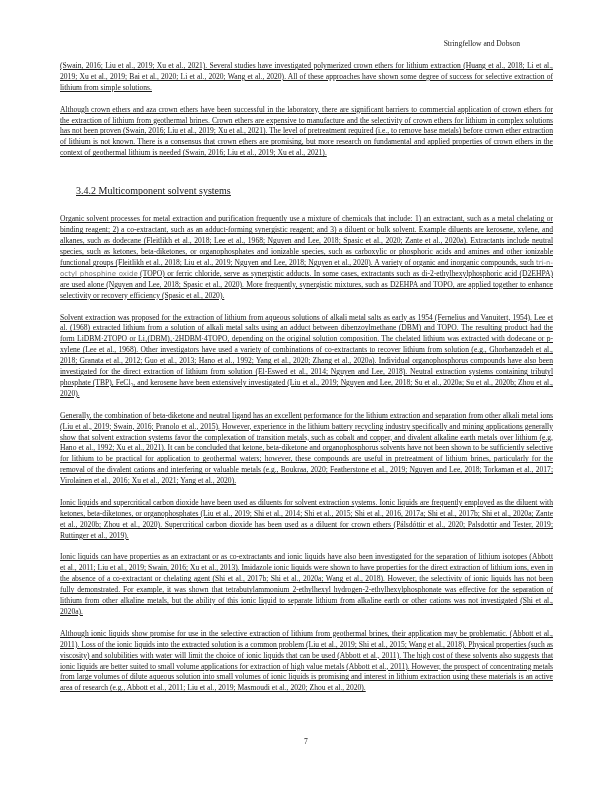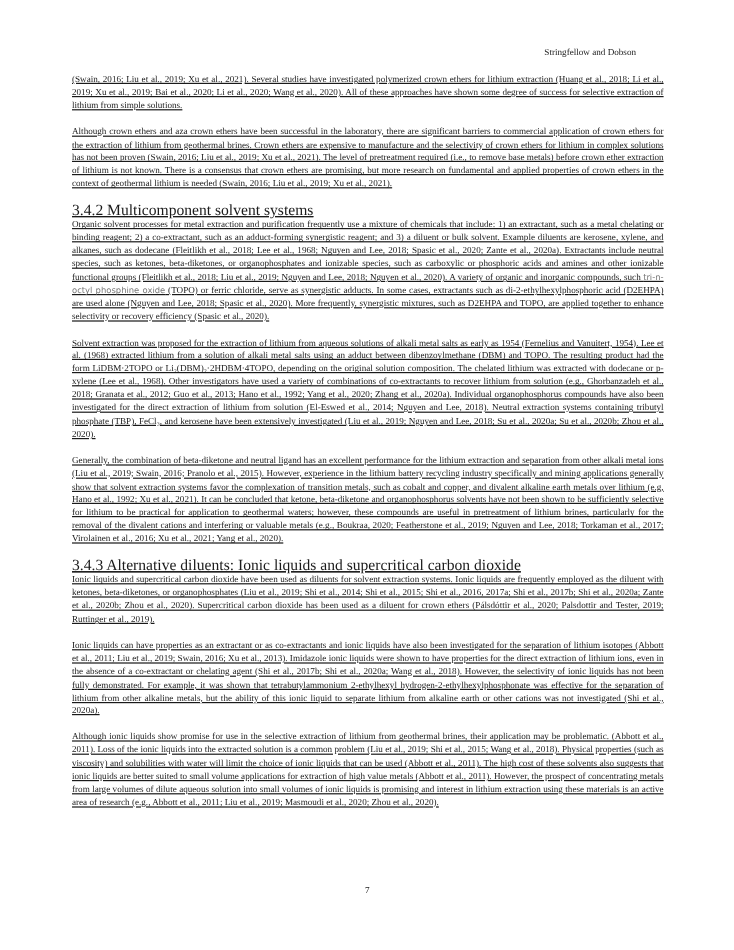--- a/index.html
+++ b/index.html
@@ -11,41 +11,41 @@
       width: 612px;
       height: 792px;
       position: relative;
       overflow: hidden;
       font-family: "Liberation Serif", "DejaVu Serif", serif;
       color: #1a1a1a;
     }
     .running-header {
       position: absolute;
       top: 39px;
-      right: 82px;
+      right: 92px;
       font-size: 7.6px;
       line-height: 10px;
     }
     .content {
       position: absolute;
       left: 60px;
       top: 61px;
       width: 493px;
       text-decoration: underline;
     }
     p.para {
       margin: 0;
       font-size: 7.6px;
       line-height: 10.9px;
       text-align: justify;
     }
     .gap { height: 10.9px; }
     .section-heading {
-      margin: 0;
-      font-size: 13px;
+      margin: 16px;
+      font-size: 10px;
       line-height: 10.9px;
       text-decoration: underline;
       font-weight: normal;
       padding-bottom: 1.5px;
     }
     .alt-font {
       font-family: "DejaVu Sans", sans-serif;
       color: #777;
       font-size: 7px;
     }
@@ -70,21 +70,20 @@
   <div class="gap"></div>
 
   <h3 class="section-heading">3.4.2 Multicomponent solvent systems</h3>
   <p class="para"><span>Organic solvent processes for metal extraction and purification frequently use a mixture of chemicals that include: 1) an extractant, such as a metal chelating or binding reagent; 2) a co-extractant, such as an adduct-forming synergistic reagent; and 3) a diluent or bulk solvent. Example diluents are kerosene, xylene, and alkanes, such as dodecane (Fleitlikh et al., 2018; Lee et al., 1968; Nguyen and Lee, 2018; Spasic et al., 2020; Zante et al., 2020a). Extractants include neutral species, such as ketones, beta-diketones, or organophosphates and ionizable species, such as carboxylic or phosphoric acids and amines and other ionizable functional groups (Fleitlikh et al., 2018; Liu et al., 2019; Nguyen and Lee, 2018; Nguyen et al., 2020). A variety of organic and inorganic compounds, such </span><span class="alt-font">tri-n-octyl phosphine oxide</span><span> (TOPO) or ferric chloride, serve as synergistic adducts. In some cases, extractants such as di-2-ethylhexylphosphoric acid (D2EHPA) are used alone (Nguyen and Lee, 2018; Spasic et al., 2020). More frequently, synergistic mixtures, such as D2EHPA and TOPO, are applied together to enhance selectivity or recovery efficiency (Spasic et al., 2020).</span></p>
   <div class="gap"></div>
   <p class="para">Solvent extraction was proposed for the extraction of lithium from aqueous solutions of alkali metal salts as early as 1954 (Fernelius and Vanuitert, 1954). Lee et al. (1968) extracted lithium from a solution of alkali metal salts using an adduct between dibenzoylmethane (DBM) and TOPO. The resulting product had the form LiDBM·2TOPO or Li₂(DBM)₂·2HDBM·4TOPO, depending on the original solution composition. The chelated lithium was extracted with dodecane or p-xylene (Lee et al., 1968). Other investigators have used a variety of combinations of co-extractants to recover lithium from solution (e.g., Ghorbanzadeh et al., 2018; Granata et al., 2012; Guo et al., 2013; Hano et al., 1992; Yang et al., 2020; Zhang et al., 2020a).  Individual organophosphorus compounds have also been investigated for the direct extraction of lithium from solution (El-Eswed et al., 2014; Nguyen and Lee, 2018). Neutral extraction systems containing tributyl phosphate (TBP), FeCl₃, and kerosene have been extensively investigated (Liu et al., 2019; Nguyen and Lee, 2018; Su et al., 2020a; Su et al., 2020b; Zhou et al., 2020).</p>
   <div class="gap"></div>
   <p class="para">Generally, the combination of beta-diketone and neutral ligand has an excellent performance for the lithium extraction and separation from other alkali metal ions (Liu et al., 2019; Swain, 2016; Pranolo et al., 2015). However, experience in the lithium battery recycling industry specifically and mining applications generally show that solvent extraction systems favor the complexation of transition metals, such as cobalt and copper, and divalent alkaline earth metals over lithium (e.g, Hano et al., 1992; Xu et al., 2021). It can be concluded that ketone, beta-diketone and organophosphorus solvents have not been shown to be sufficiently selective for lithium to be practical for application to geothermal waters; however, these compounds are useful in pretreatment of lithium brines, particularly for the removal of the divalent cations and interfering or valuable metals (e.g., Boukraa, 2020; Featherstone et al., 2019; Nguyen and Lee, 2018; Torkaman et al., 2017; Virolainen et al., 2016; Xu et al., 2021; Yang et al., 2020).</p>
   <div class="gap"></div>
 
-  <h3 class="section-heading">3.4.3 Alternative diluents: Ionic liquids and supercritical carbon dioxide</h3>
   <p class="para">Ionic liquids and supercritical carbon dioxide have been used as diluents for solvent extraction systems. Ionic liquids are frequently employed as the diluent with ketones, beta-diketones, or organophosphates (Liu et al., 2019; Shi et al., 2014; Shi et al., 2015; Shi et al., 2016, 2017a; Shi et al., 2017b; Shi et al., 2020a; Zante et al., 2020b; Zhou et al., 2020). Supercritical carbon dioxide has been used as a diluent for crown ethers (Pálsdóttir et al., 2020; Palsdottir and Tester, 2019; Ruttinger et al., 2019).</p>
   <div class="gap"></div>
   <p class="para">Ionic liquids can have properties as an extractant or as co-extractants and ionic liquids have also been investigated for the separation of lithium isotopes (Abbott et al., 2011; Liu et al., 2019; Swain, 2016; Xu et al., 2013). Imidazole ionic liquids were shown to have properties for the direct extraction of lithium ions, even in the absence of a co-extractant or chelating agent (Shi et al., 2017b; Shi et al., 2020a; Wang et al., 2018). However, the selectivity of ionic liquids has not been fully demonstrated. For example, it was shown that tetrabutylammonium 2-ethylhexyl hydrogen-2-ethylhexylphosphonate was effective for the separation of lithium from other alkaline metals, but the ability of this ionic liquid to separate lithium from alkaline earth or other cations was not investigated (Shi et al., 2020a).</p>
   <div class="gap"></div>
   <p class="para">Although ionic liquids show promise for use in the selective extraction of lithium from geothermal brines, their application may be problematic. (Abbott et al., 2011). Loss of the ionic liquids into the extracted solution is a common problem (Liu et al., 2019; Shi et al., 2015; Wang et al., 2018). Physical properties (such as viscosity) and solubilities with water will limit the choice of ionic liquids that can be used (Abbott et al., 2011). The high cost of these solvents also suggests that ionic liquids are better suited to small volume applications for extraction of high value metals (Abbott et al., 2011). However, the prospect of concentrating metals from large volumes of dilute aqueous solution into small volumes of ionic liquids is promising and interest in lithium extraction using these materials is an active area of research (e.g., Abbott et al., 2011; Liu et al., 2019; Masmoudi et al., 2020; Zhou et al., 2020).</p>
 </div>
 
 <div class="page-number">7</div>
 
 </body></html>

